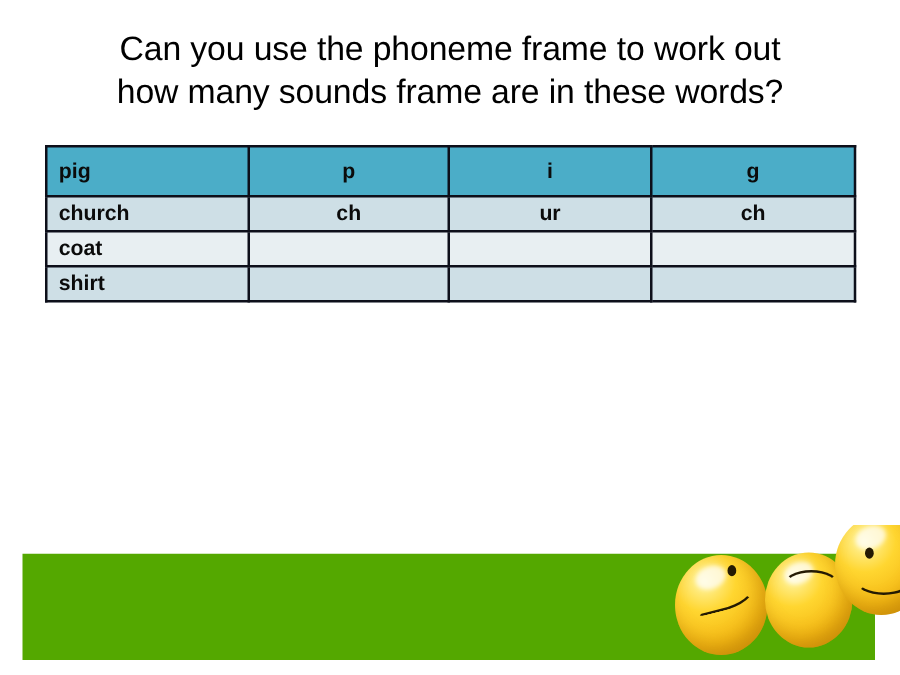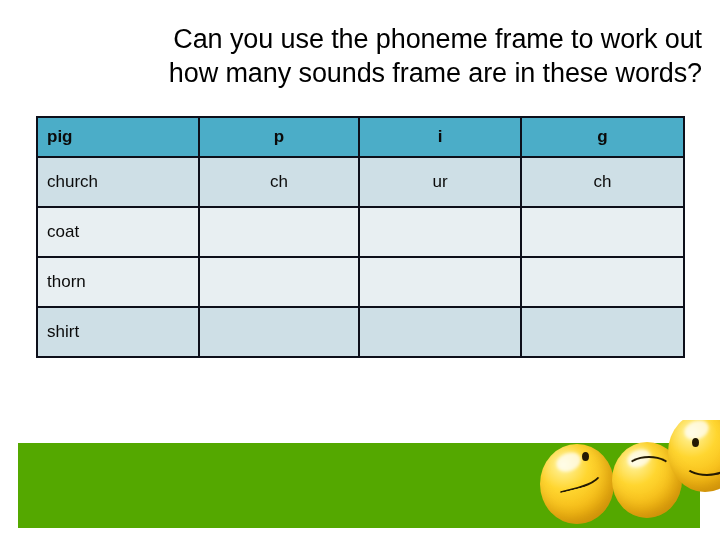--- a/index.html
+++ b/index.html
@@ -31,21 +31,20 @@
     text-align: center;
     font-size: 27px;
     line-height: 34px;
     color: #000000;
     font-weight: 400;
     letter-spacing: -0.1px;
   }
   .title-line {
     display: block;
     white-space: nowrap;
-    text-align: right;
   }
 
   
   .green-band {
     position: absolute;
     left: 18px;
     top: 443px;
     width: 682px;
     height: 85px;
     background: #54a800;
@@ -127,25 +126,25 @@
     top: 116px;
     width: 647px;
     border-collapse: collapse;
     table-layout: fixed;
     background: #e8eff2;
     padding-left: 12px;
   }
   .phoneme-table td,
   .phoneme-table th {
     border: 2px solid #0d0f1a;
-    height: 50px;
+    height: 28px;
     padding: 0 6px;
     font-size: 17px;
     color: #0b0b0b;
-    font-weight: 400;
+    font-weight: 700;
     vertical-align: middle;
     box-sizing: border-box;
   }
   .col-word  { width: 162px; }
   .col-s1    { width: 160px; }
   .col-s2    { width: 162px; }
   .col-s3    { width: 163px; }
 
   .phoneme-table thead th {
     background: #4badc8;
@@ -212,26 +211,20 @@
         <td class="cell-sound">ch</td>
         <td class="cell-sound">ur</td>
         <td class="cell-sound">ch</td>
       </tr>
       <tr class="row-light">
         <td class="cell-word">coat</td>
         <td class="cell-sound"></td>
         <td class="cell-sound"></td>
         <td class="cell-sound"></td>
       </tr>
-      <tr class="row-light">
-        <td class="cell-word">thorn</td>
-        <td class="cell-sound"></td>
-        <td class="cell-sound"></td>
-        <td class="cell-sound"></td>
-      </tr>
       <tr class="row-dark">
         <td class="cell-word">shirt</td>
         <td class="cell-sound"></td>
         <td class="cell-sound"></td>
         <td class="cell-sound"></td>
       </tr>
     </tbody>
   </table>
 
 </div>

